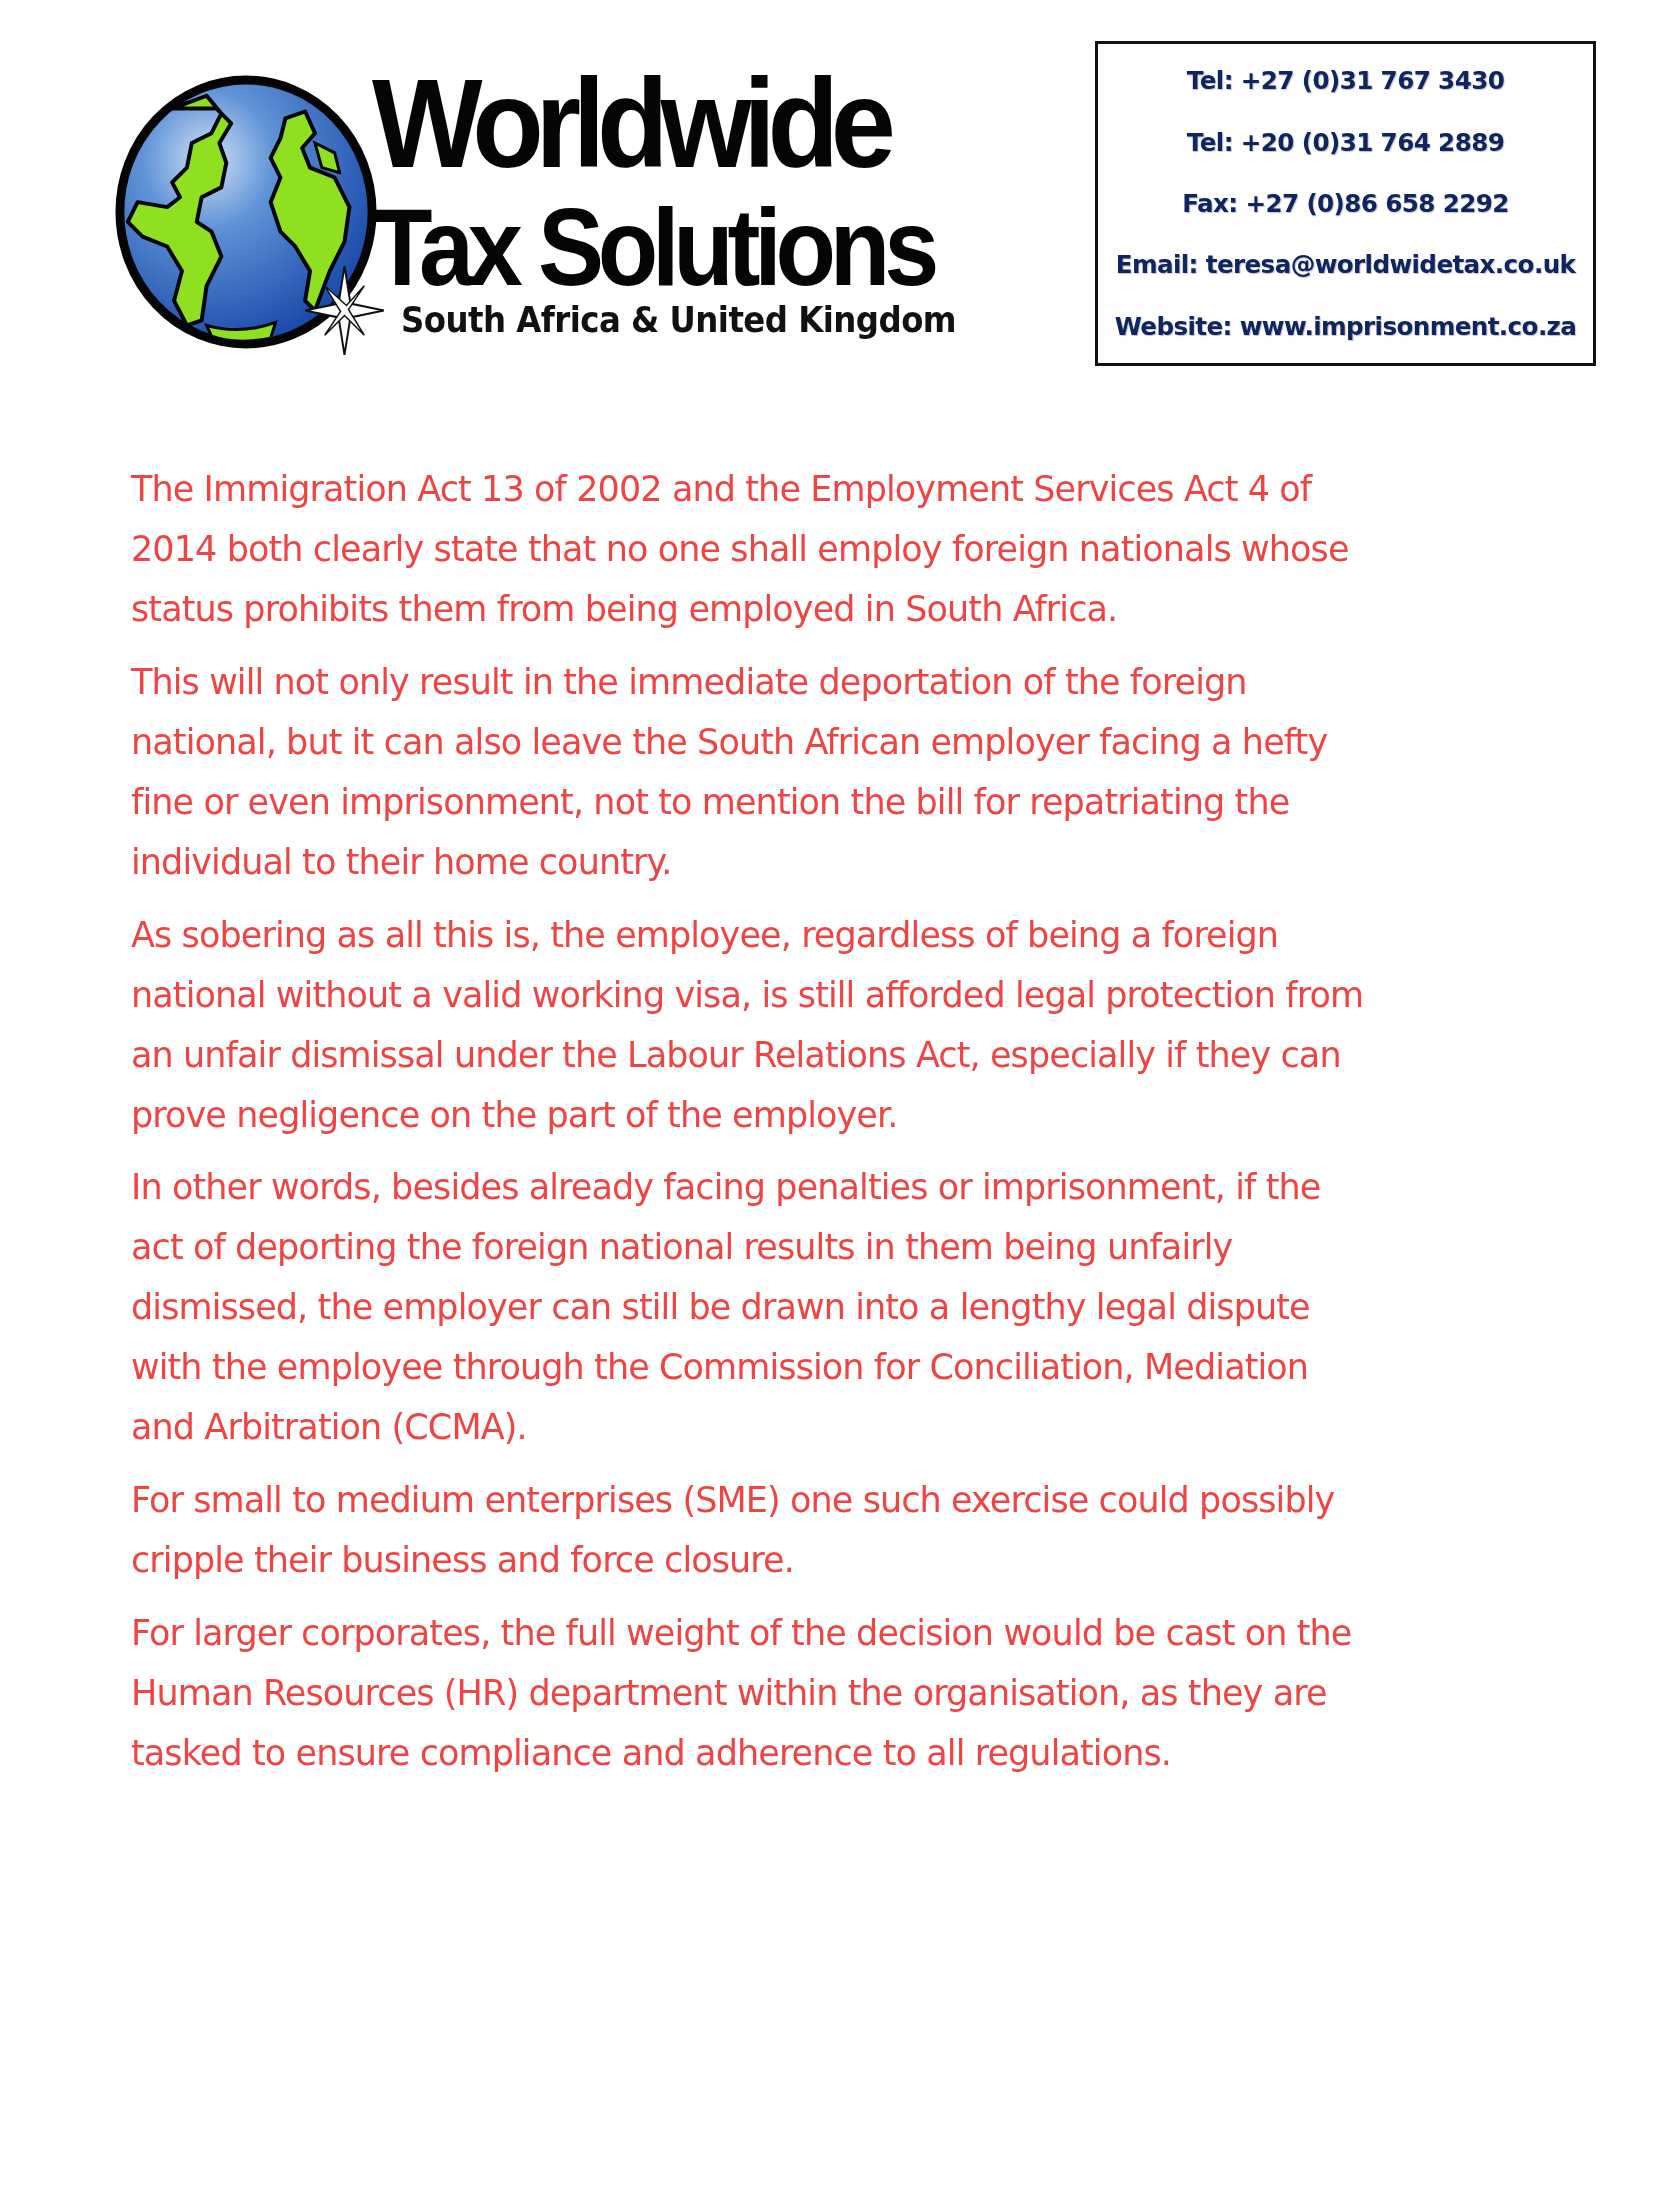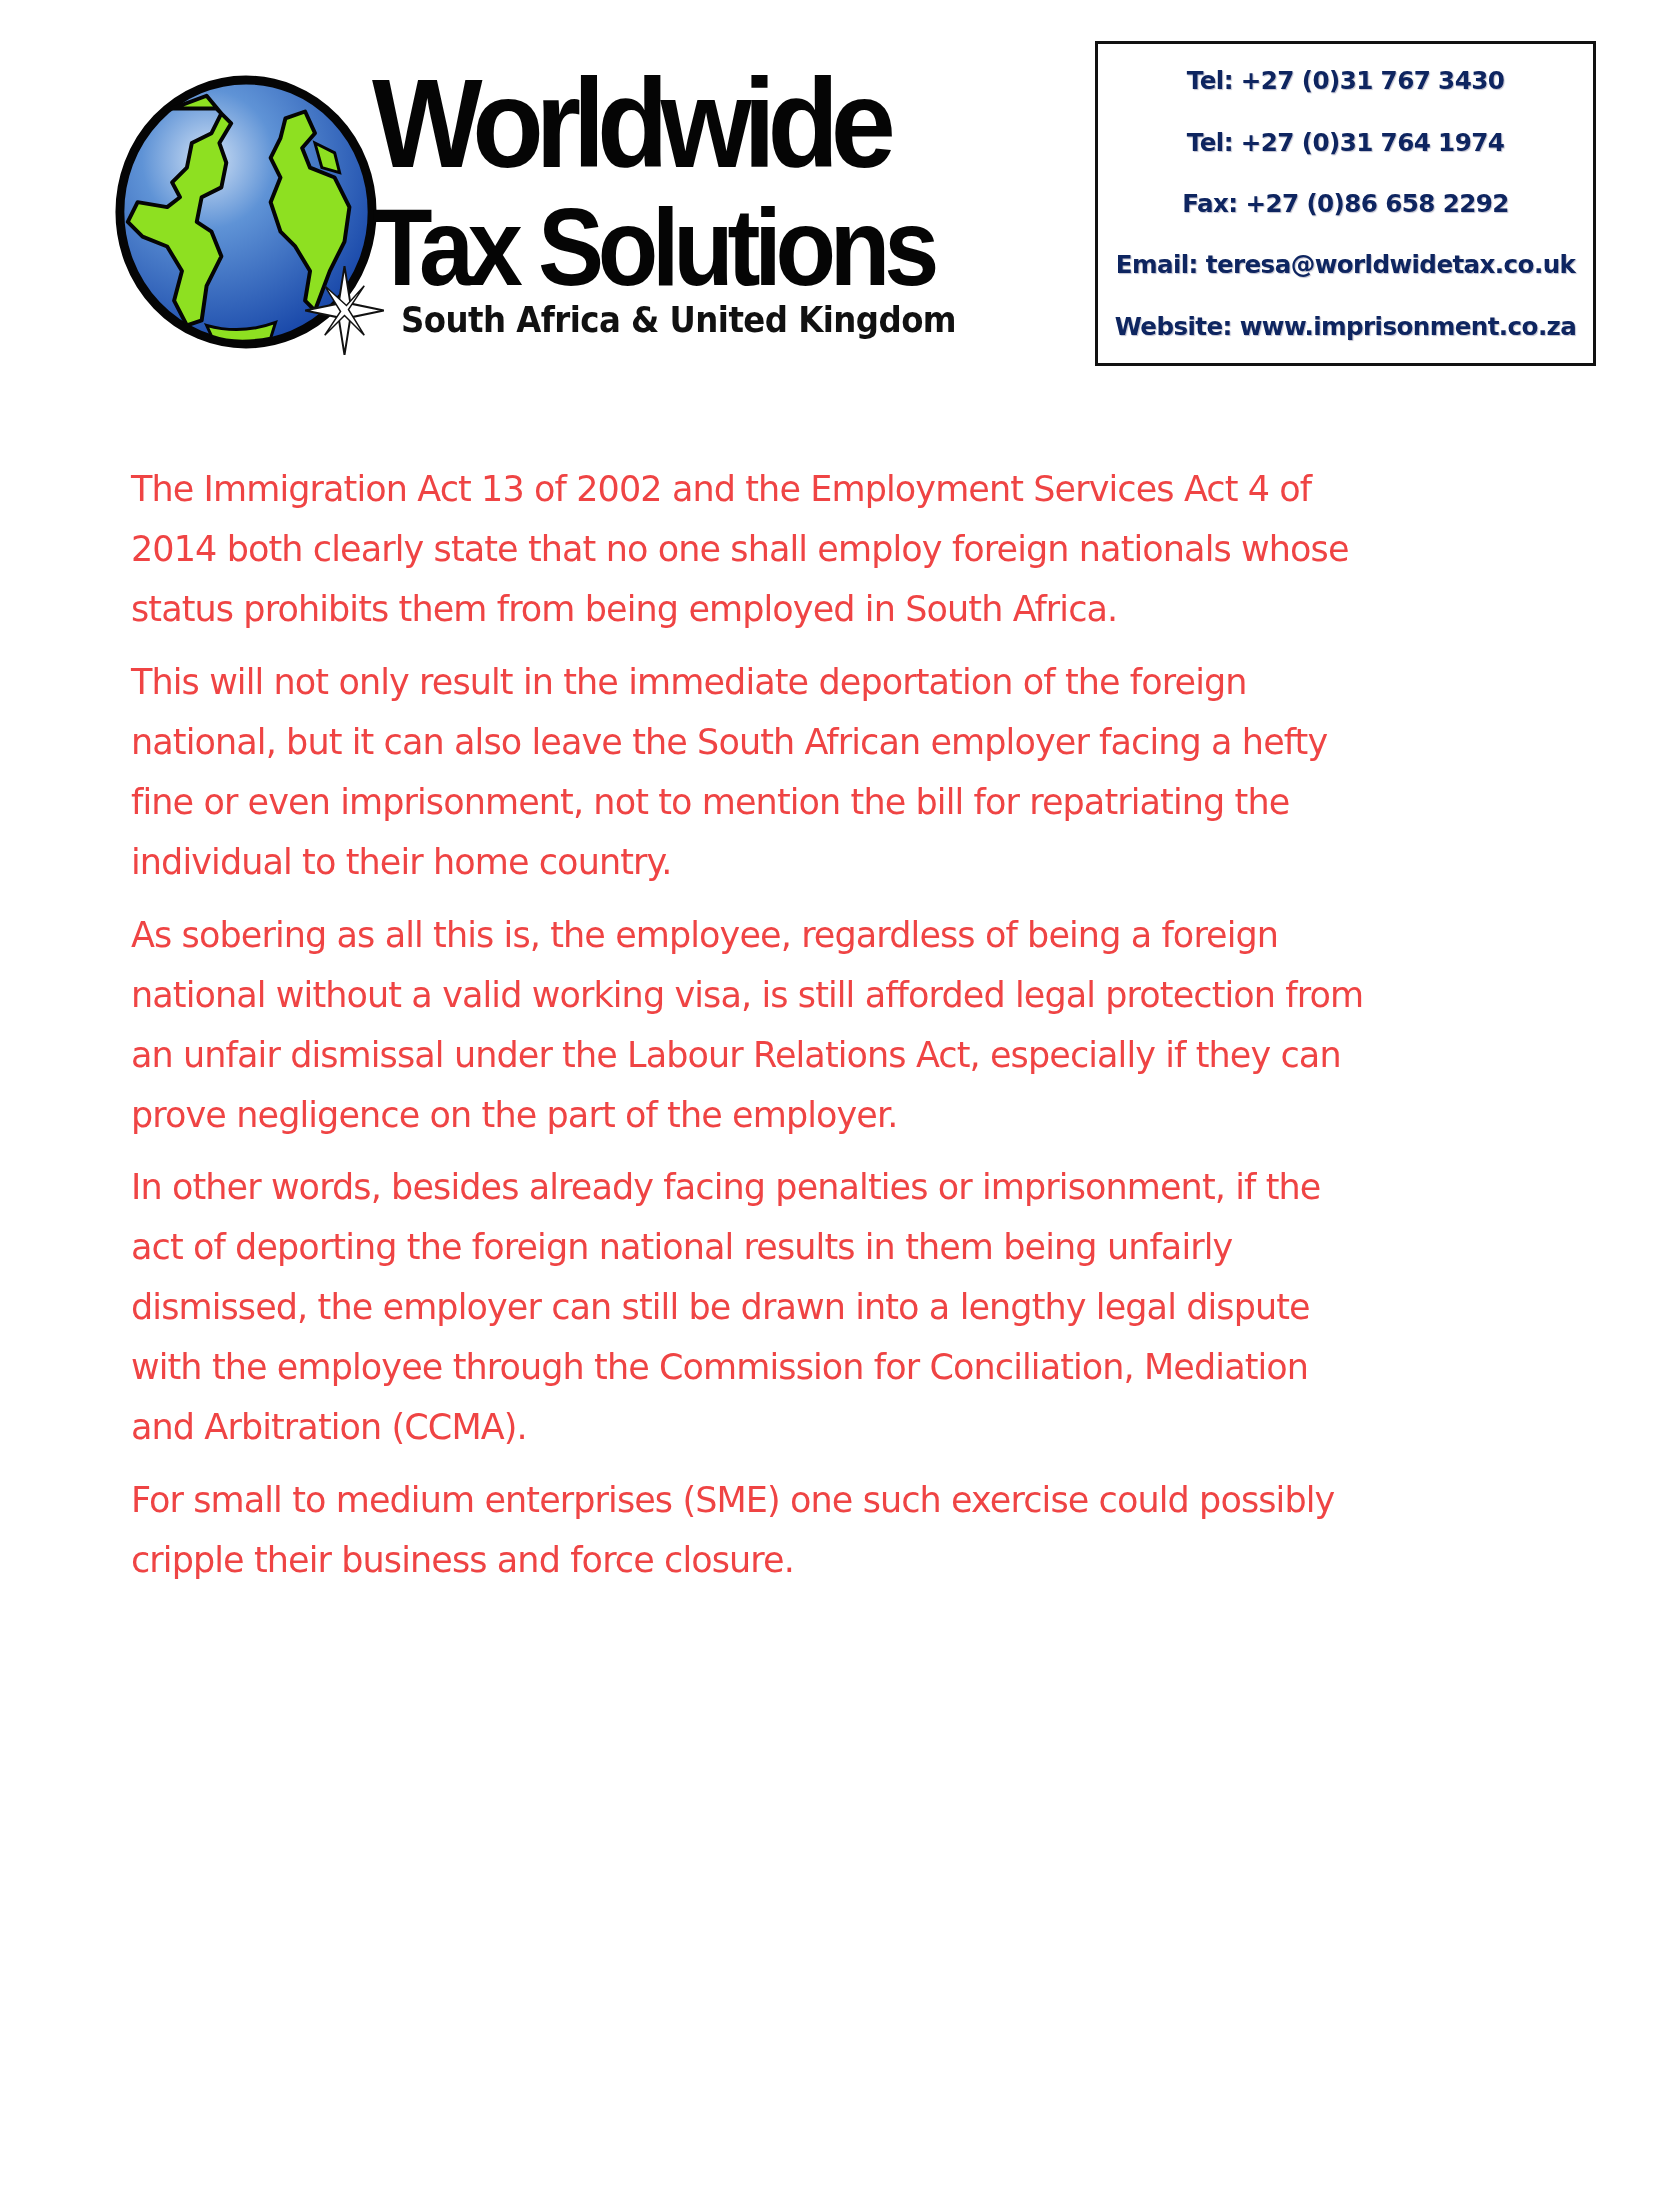--- a/index.html
+++ b/index.html
@@ -38,21 +38,21 @@
     <polygon points="40,0 46,38 80,45 46,52 40,90 34,52 0,45 34,38" fill="#ffffff" stroke="#111" stroke-width="2"></polygon>
     <polygon points="20,20 42,40 60,20 44,44 60,70 40,50 20,70 36,46" fill="#ffffff" stroke="#111" stroke-width="1.5"></polygon>
   </svg>
   <div class="brand1">Worldwide</div>
   <div class="brand2">Tax Solutions</div>
   <div class="brand3">South Africa &amp; United Kingdom</div>
 </div>
 
 <div class="contact-box">
   <div class="contact-line">Tel: +27 (0)31 767 3430</div>
-  <div class="contact-line">Tel: +27 (0)31 764 1974</div>
+  <div class="contact-line">Tel: +20 (0)31 764 2889</div>
   <div class="contact-line">Fax: +27 (0)86 658 2292</div>
   <div class="contact-line">Email: teresa@worldwidetax.co.uk</div>
   <div class="contact-line">Website: www.imprisonment.co.za</div>
 </div>
 
 <div class="content">
   <p>The Immigration Act 13 of 2002 and the Employment Services Act 4 of
 2014 both clearly state that no one shall employ foreign nationals whose
 status prohibits them from being employed in South Africa.</p>
   <p>This will not only result in the immediate deportation of the foreign
@@ -63,14 +63,17 @@
 national without a valid working visa, is still afforded legal protection from
 an unfair dismissal under the Labour Relations Act, especially if they can
 prove negligence on the part of the employer.</p>
   <p>In other words, besides already facing penalties or imprisonment, if the
 act of deporting the foreign national results in them being unfairly
 dismissed, the employer can still be drawn into a lengthy legal dispute
 with the employee through the Commission for Conciliation, Mediation
 and Arbitration (CCMA).</p>
   <p>For small to medium enterprises (SME) one such exercise could possibly
 cripple their business and force closure.</p>
+  <p>For larger corporates, the full weight of the decision would be cast on the
+Human Resources (HR) department within the organisation, as they are
+tasked to ensure compliance and adherence to all regulations.</p>
 </div>
 
 
 </body></html>

